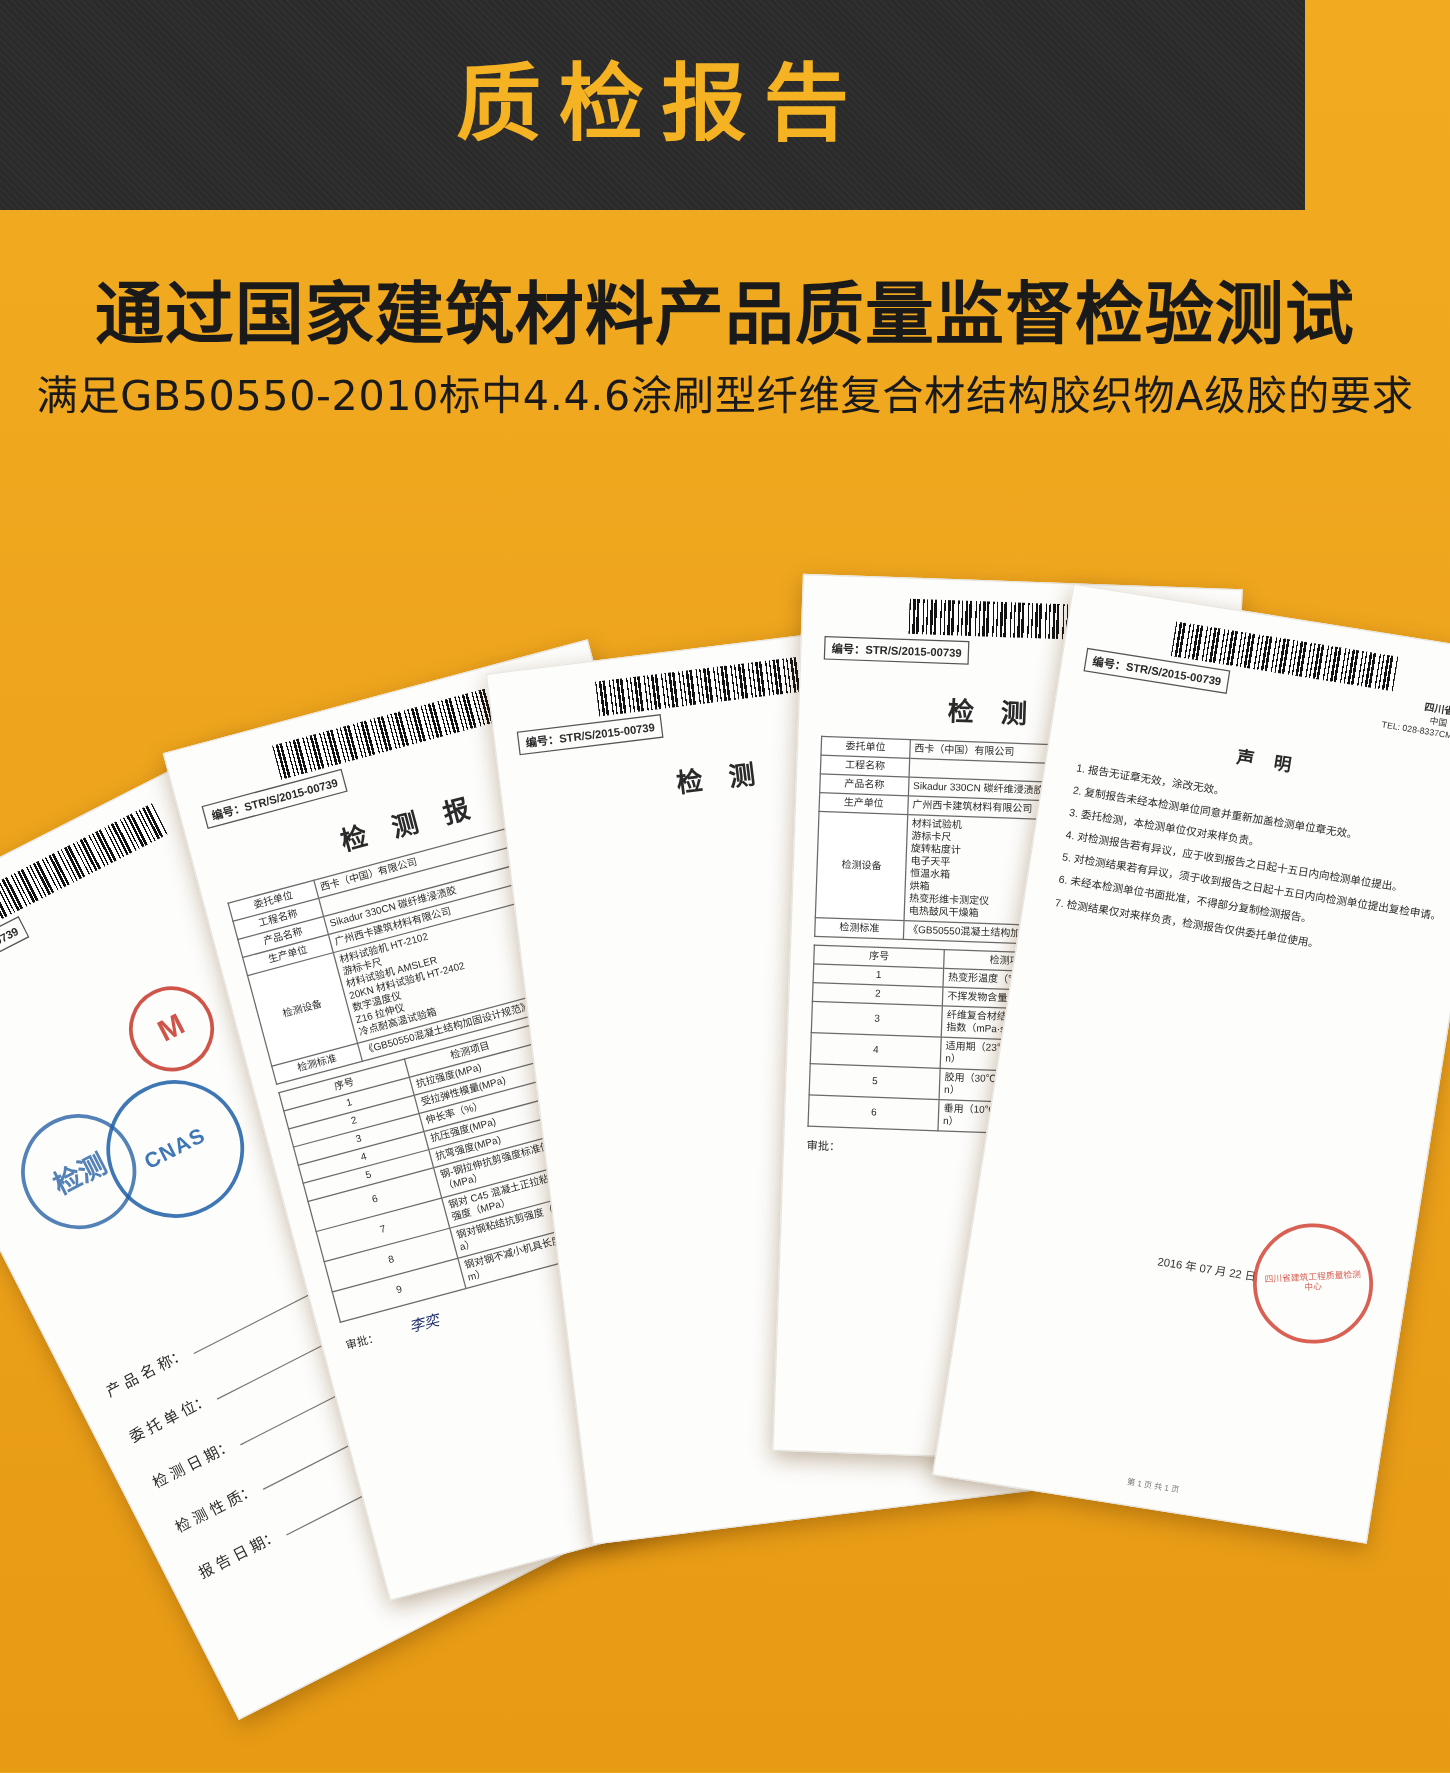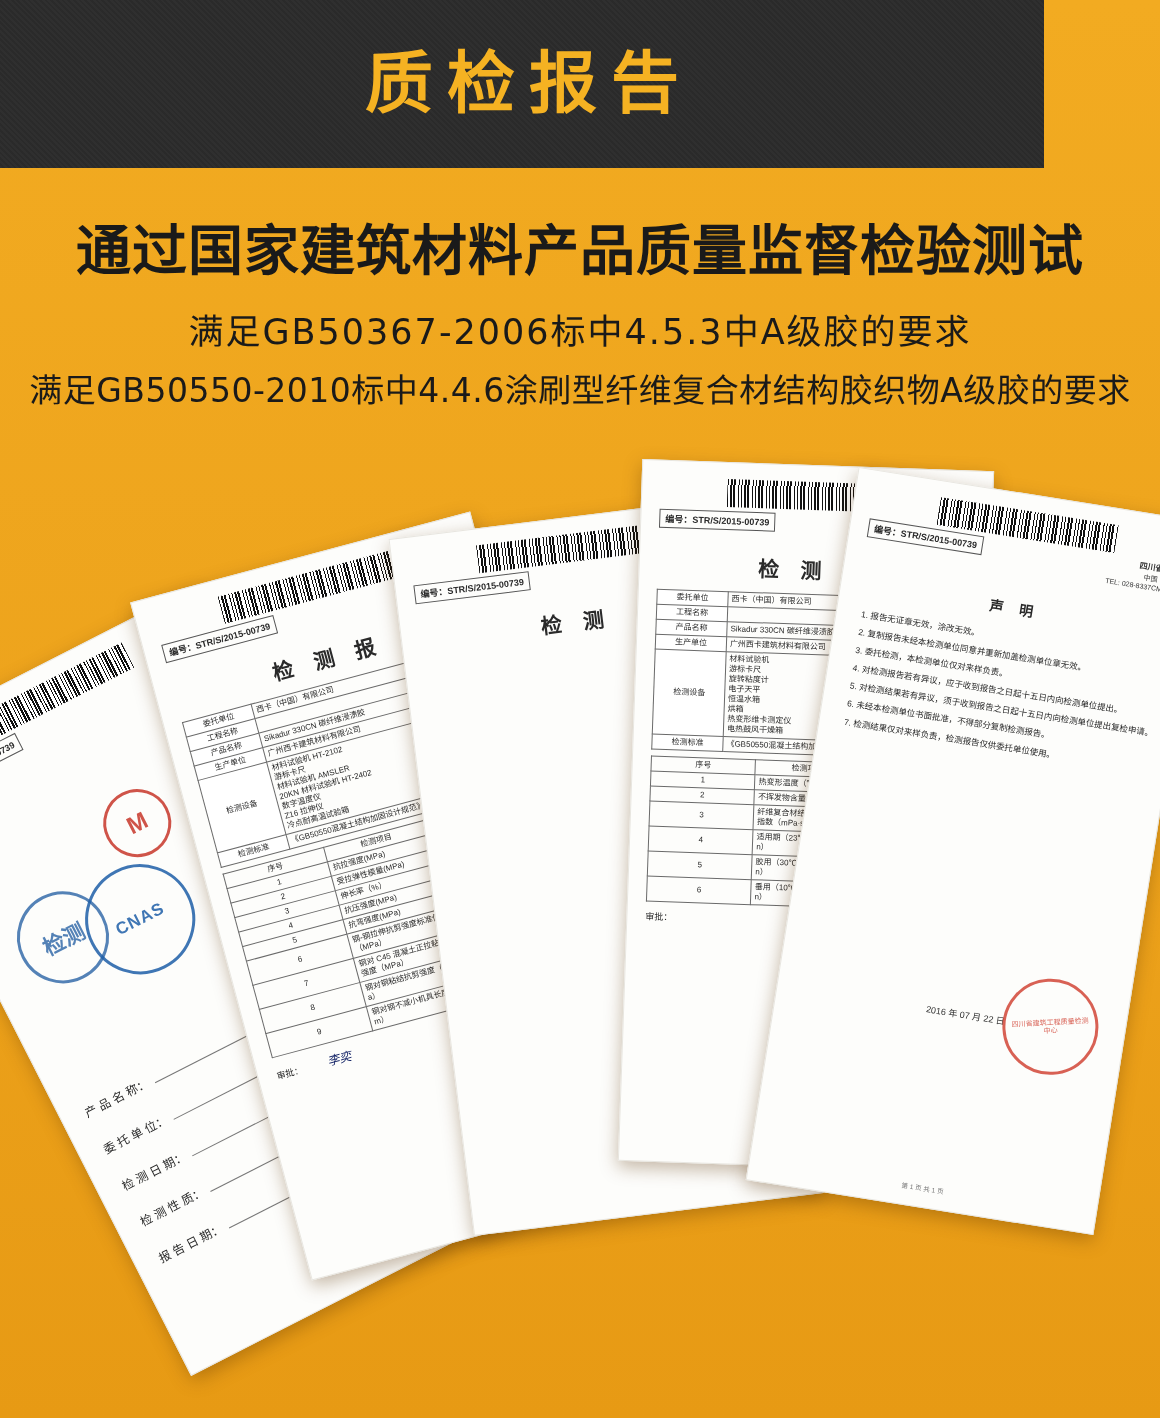--- a/index.html
+++ b/index.html
@@ -291,21 +291,20 @@
 <body>
 
 <div class="page">
 
   <div class="banner">
     <div class="banner-title">质检报告</div>
   </div>
 
   <div class="headline-wrap">
     <div class="headline">通过国家建筑材料产品质量监督检验测试</div>
-    <div class="subline">满足GB50367-2006标中4.5.3中A级胶的要求</div>
     <div class="subline second">满足GB50550-2010标中4.4.6涂刷型纤维复合材结构胶织物A级胶的要求</div>
   </div>
 
   <div class="certs">
 
     <div class="cert" id="cert1">
       <div class="cert-inner">
         <div class="barcode"></div>
         <div class="code-row">
           <div class="code-box">编号：STR/S/2015-00739</div>

